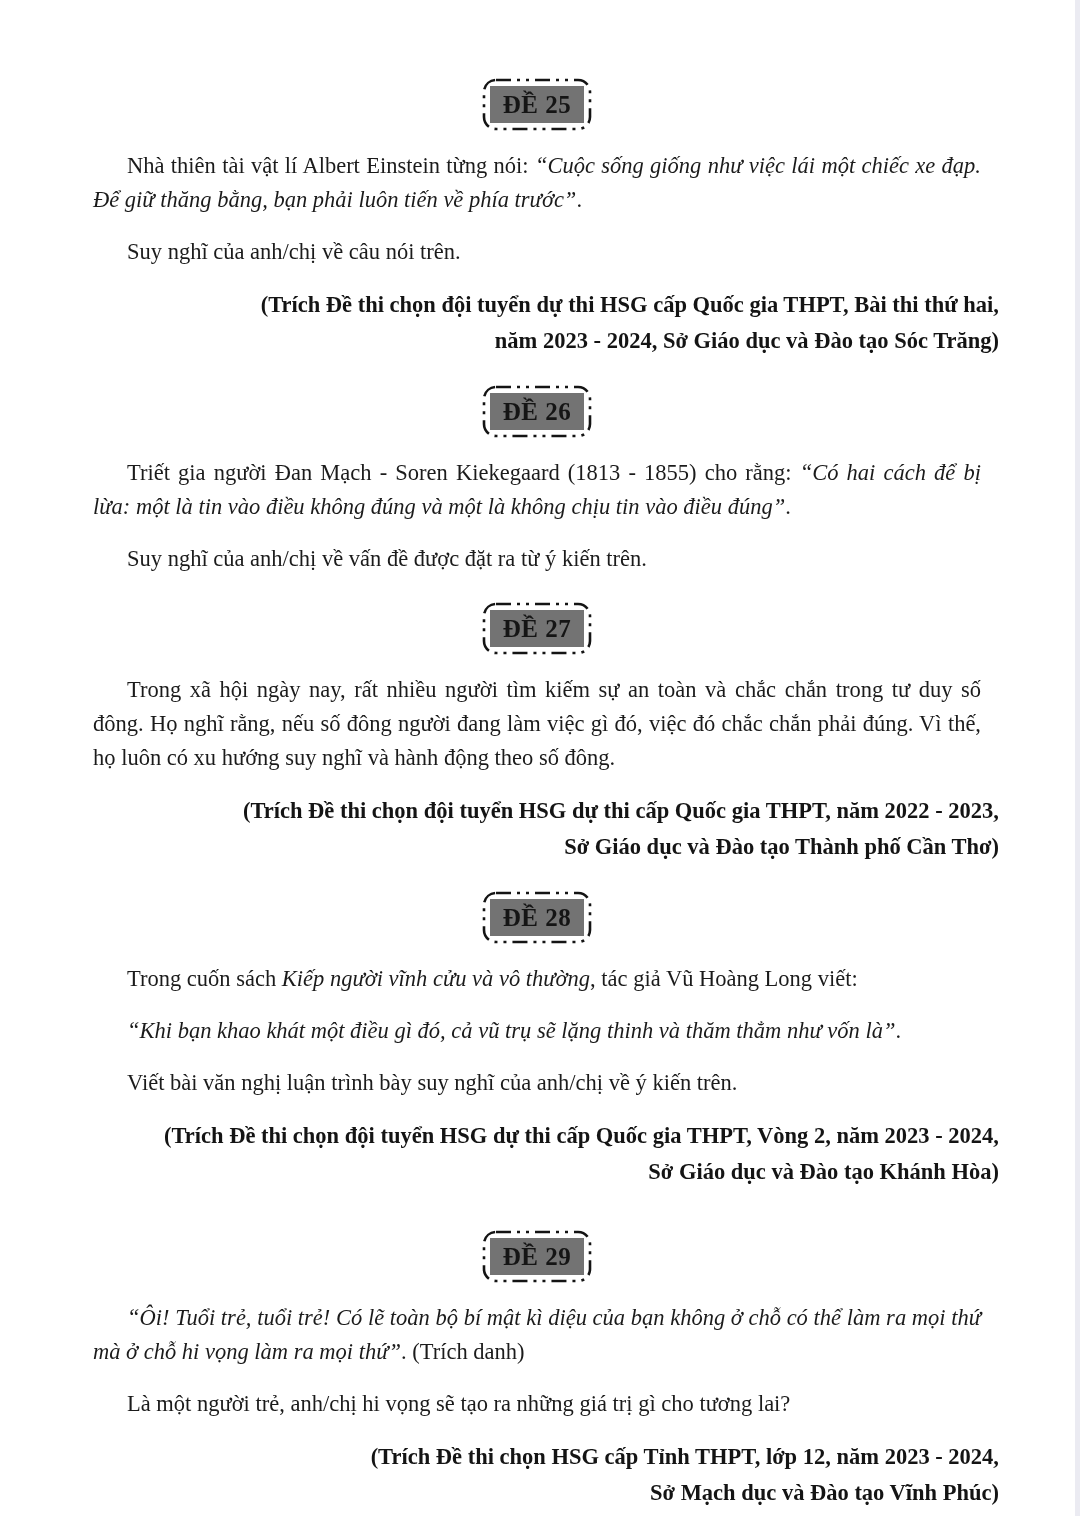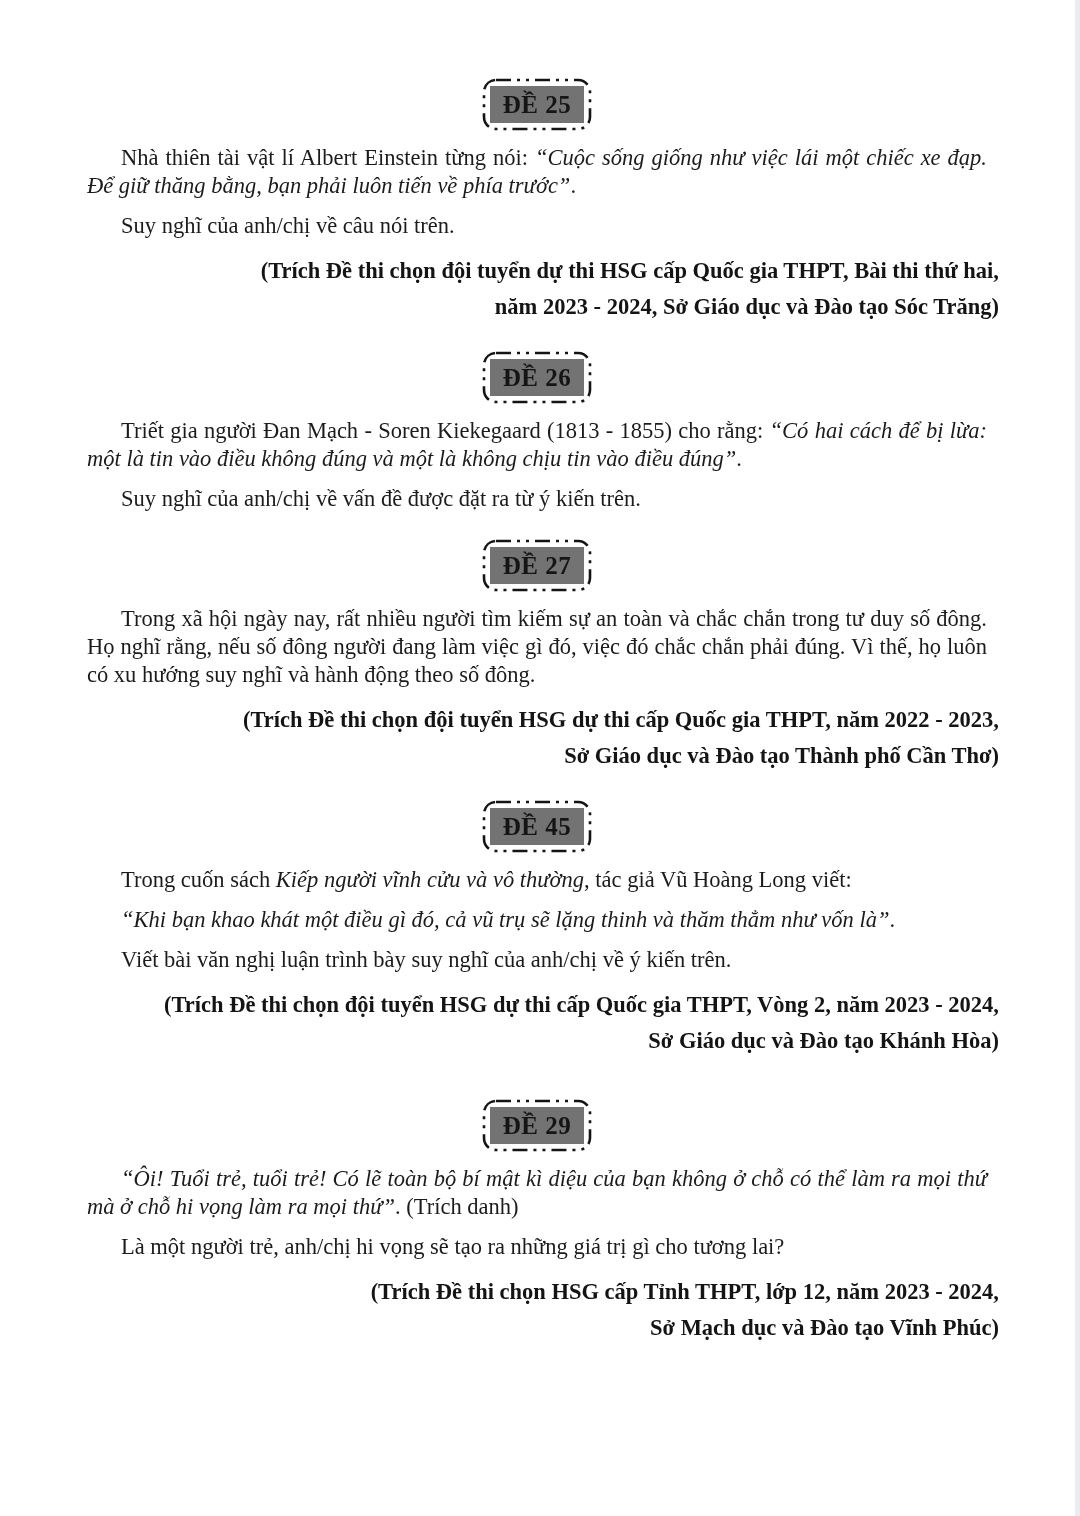--- a/index.html
+++ b/index.html
@@ -30,23 +30,23 @@
     position: absolute; left: 8px; right: 8px; top: 8px; bottom: 8px;
     background: #737373;
     display: flex; align-items: center; justify-content: center;
   }
   .de-label {
     font-weight: bold; font-size: 25px; letter-spacing: 0.5px;
     color: #151515; white-space: nowrap;
   }
 
   .body-p {
-    margin: 12px;
+    margin: 18px;
     font-size: 22.5px;
-    line-height: 28px;
+    line-height: 34px;
     text-align: justify;
     text-indent: 34px;
   }
   .italic { font-style: italic; }
 
   .citation { margin-top: 13px; }
   .cit-line {
     font-weight: bold;
     font-size: 22.5px;
     line-height: 36px;
@@ -110,21 +110,21 @@
           <div class="cit-line">Sở Giáo dục và Đào tạo Thành phố Cần Thơ)</div>
         </div>
   </section>
 
   <section class="exam-section">
     <div class="de-box">
       <svg class="de-svg" viewBox="0 0 110 53">
         <rect x="2" y="2" width="106" height="49" rx="12" ry="12" fill="none" stroke="#141414" stroke-width="2.6" stroke-dasharray="15 6 3 6 3 6"></rect>
       </svg>
       <div class="de-fill">
-        <span class="de-label">ĐỀ 45</span>
+        <span class="de-label">ĐỀ 28</span>
       </div>
     </div>
     <div class="paragraphs">
           <p class="body-p"><span>Trong cuốn sách </span><span class="italic">Kiếp người vĩnh cửu và vô thường</span><span>, tác giả Vũ Hoàng Long viết:</span></p>
           <p class="body-p"><span class="italic">“Khi bạn khao khát một điều gì đó, cả vũ trụ sẽ lặng thinh và thăm thẳm như vốn là”</span><span>.</span></p>
           <p class="body-p"><span>Viết bài văn nghị luận trình bày suy nghĩ của anh/chị về ý kiến trên.</span></p>
         </div>
     <div class="citation">
           <div class="cit-line">(Trích Đề thi chọn đội tuyển HSG dự thi cấp Quốc gia THPT, Vòng 2, năm 2023 - 2024,</div>
           <div class="cit-line">Sở Giáo dục và Đào tạo Khánh Hòa)</div>

